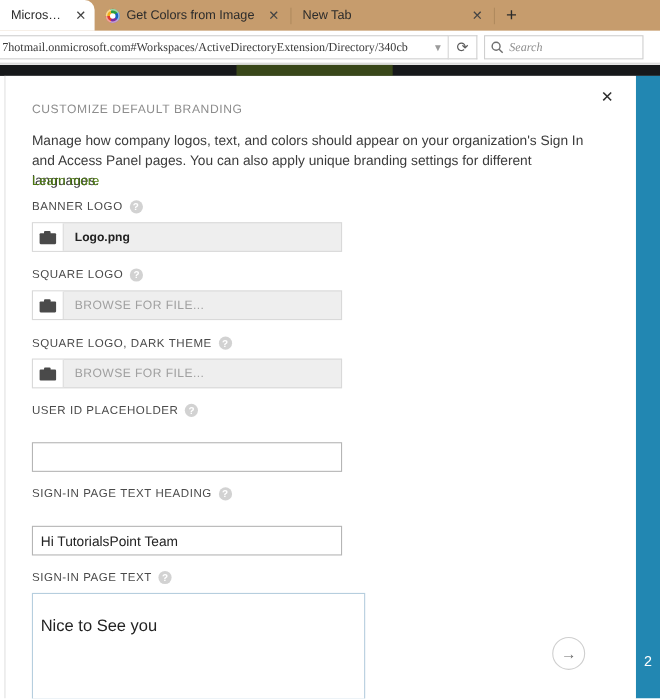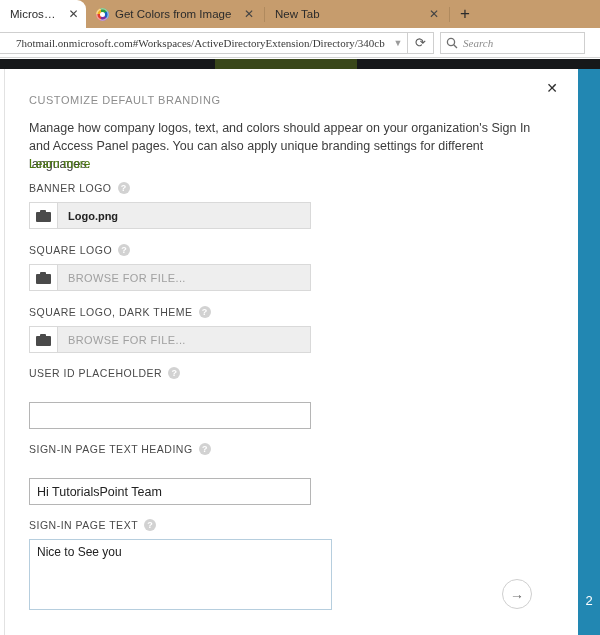--- a/index.html
+++ b/index.html
@@ -65,21 +65,21 @@
     position: absolute; left: 0; top: 28px; width: 600px; height: 30px;
     background: #ffffff; display: flex; align-items: center;
     border-bottom: 1px solid #d4d4d4;
   }
   .urlbar {
     flex: 0 0 408px; height: 22px; margin-left: 0px;
     border: 1px solid #cfcfcf; border-left: none;
     display: flex; align-items: center; background: #fff;
   }
   .url-text {
-    flex: 1; font-size: 11px; color: #3a3a3a; padding-left: 16px;
+    flex: 1; font-size: 11px; color: #3a3a3a; padding-left: 2px;
     white-space: nowrap; overflow: hidden;
     font-family: "Liberation Serif", serif;
   }
   .url-caret { width: 18px; text-align: center; color: #9b9b9b; font-size: 9px; }
   .reload-btn {
     width: 26px; height: 22px; display: flex; align-items: center;
     justify-content: center; color: #5a5a5a; font-size: 13px;
     border: 1px solid #cfcfcf; border-left: none; background: #fff;
   }
   .searchbar {
@@ -182,23 +182,23 @@
     font-size: 11px; color: #a0a0a0; letter-spacing: 0.4px;
   }
 
   .text-input {
     width: 282px; height: 27px; margin-top: 20px;
     border: 1px solid #b5b5b5; background: #ffffff;
     font-size: 12.5px; color: #222; padding: 0 7px;
     font-family: "Liberation Sans", sans-serif;
   }
   .text-area {
-    width: 303px; height: 71px; margin-top: 5px;
+    width: 303px; height: 97px; margin-top: 5px;
     border: 1px solid #b6cede; background: #ffffff;
-    font-size: 12px; color: #222; padding: 5px 7px;
+    font-size: 15px; color: #222; padding: 20px 7px;
     resize: none; font-family: "Liberation Sans", sans-serif;
     line-height: 1.3;
   }
 
   .sp1 { height: 12px; }
   .sp2 { height: 11px; }
 
   
   .next-btn {
     position: absolute; right: 46px; bottom: 26px;

